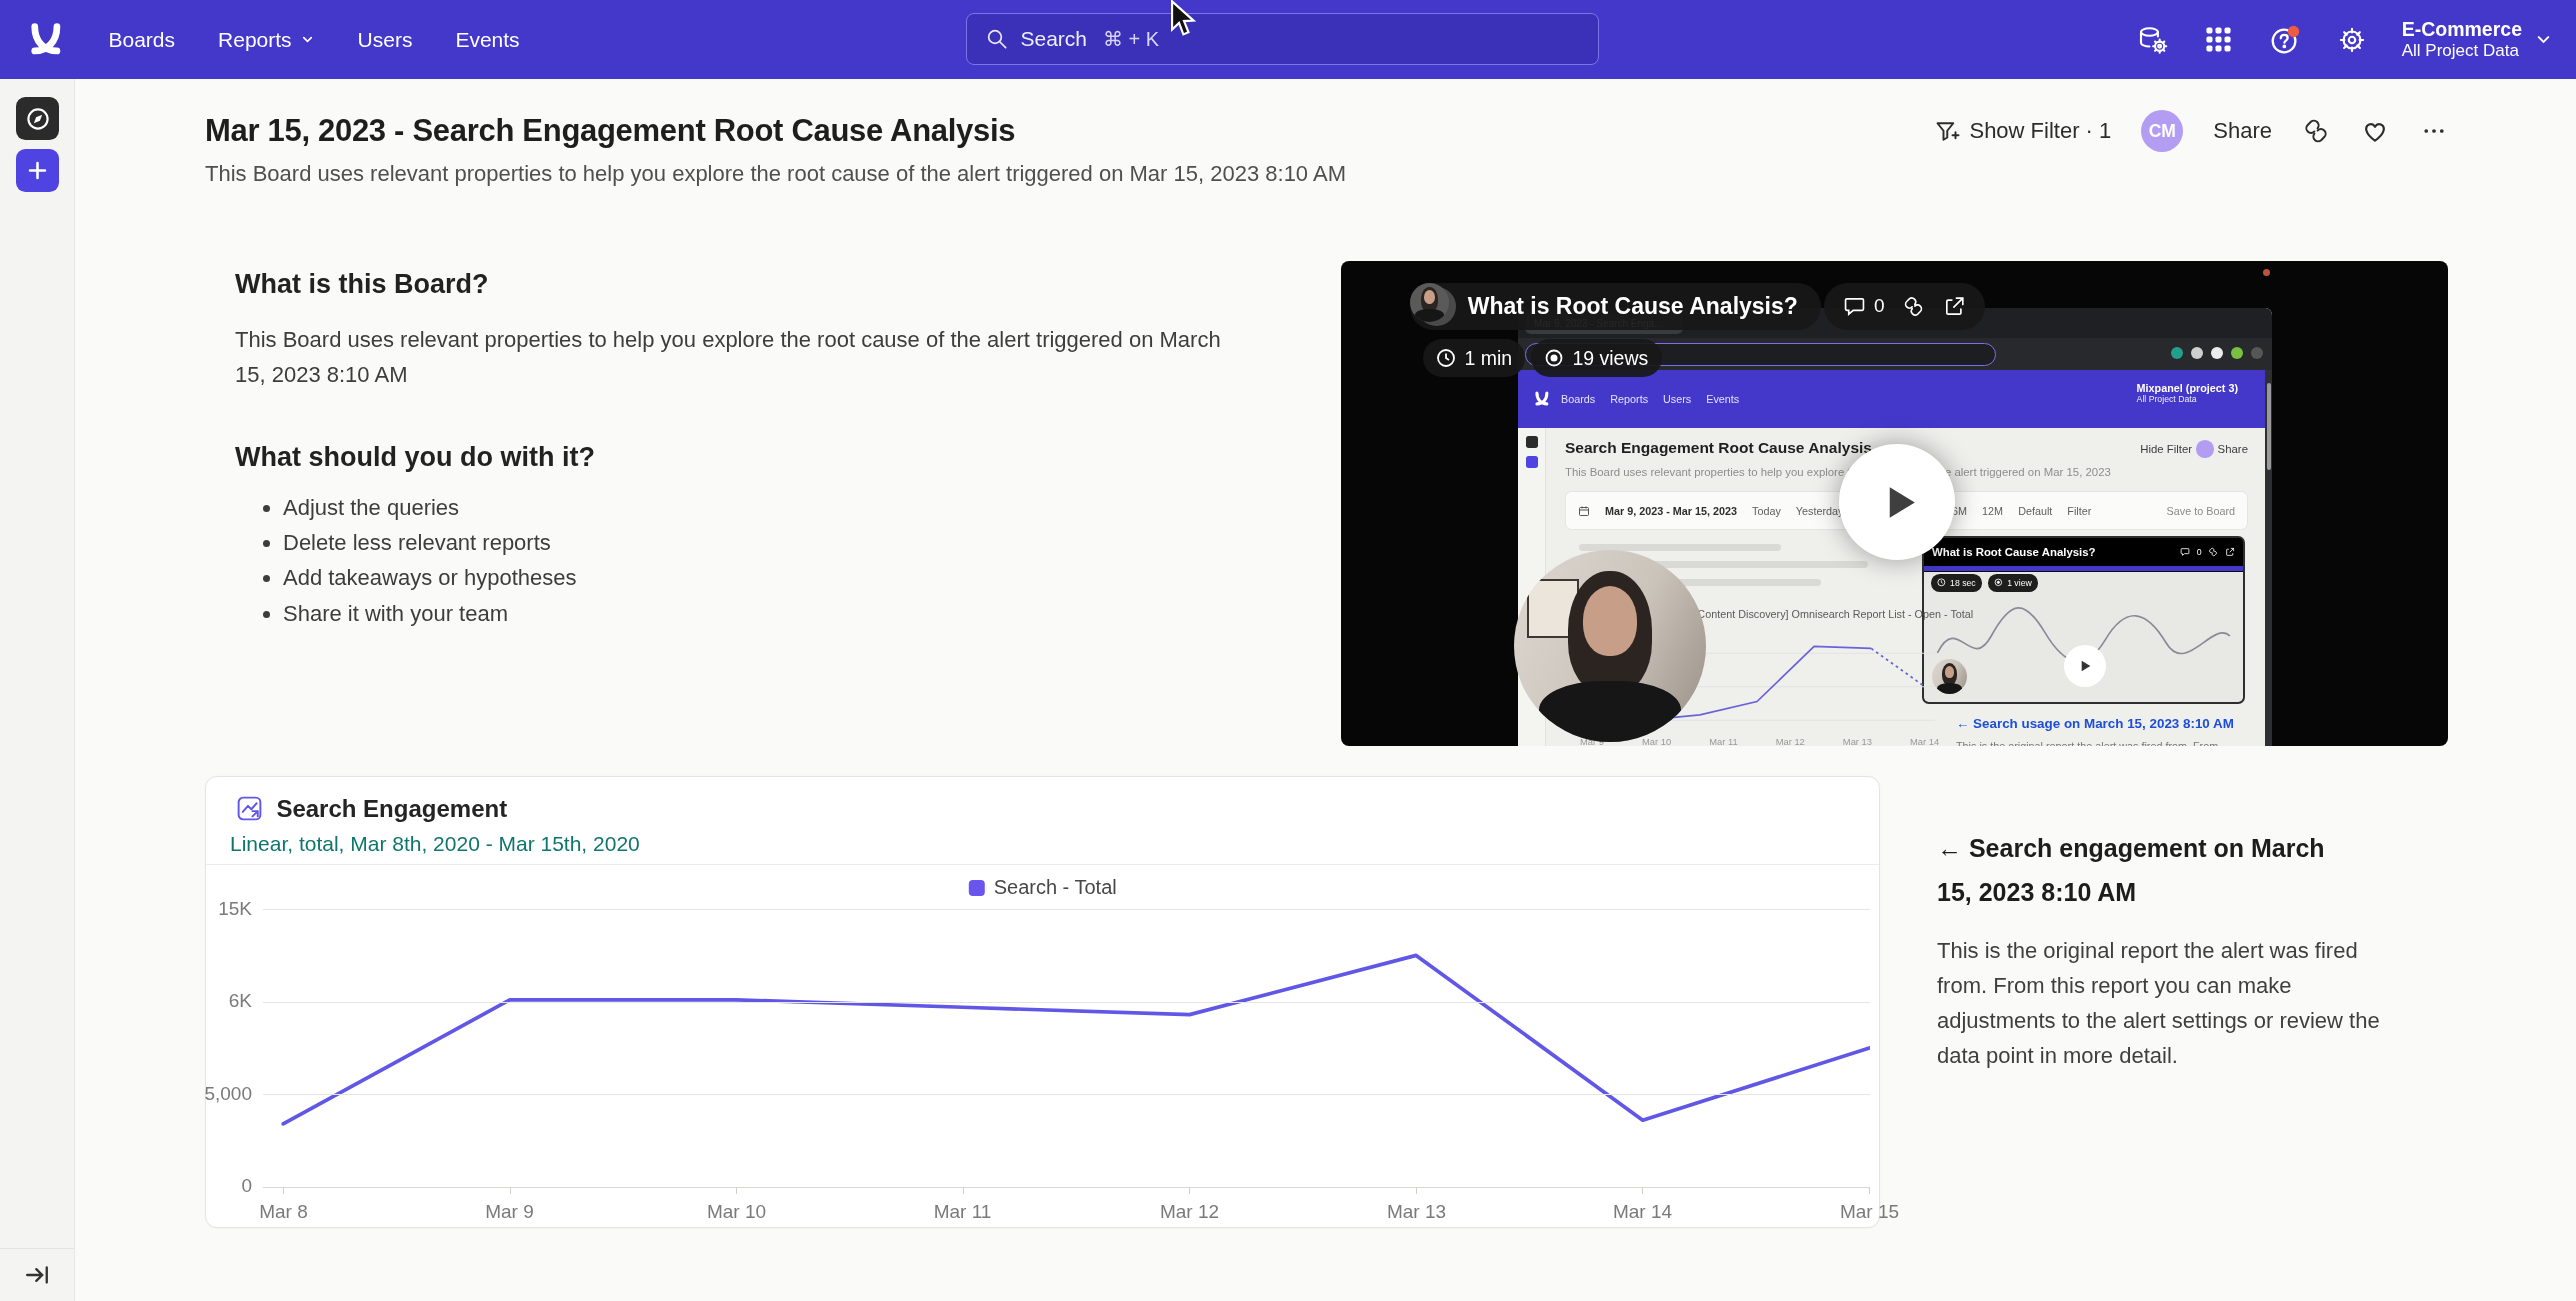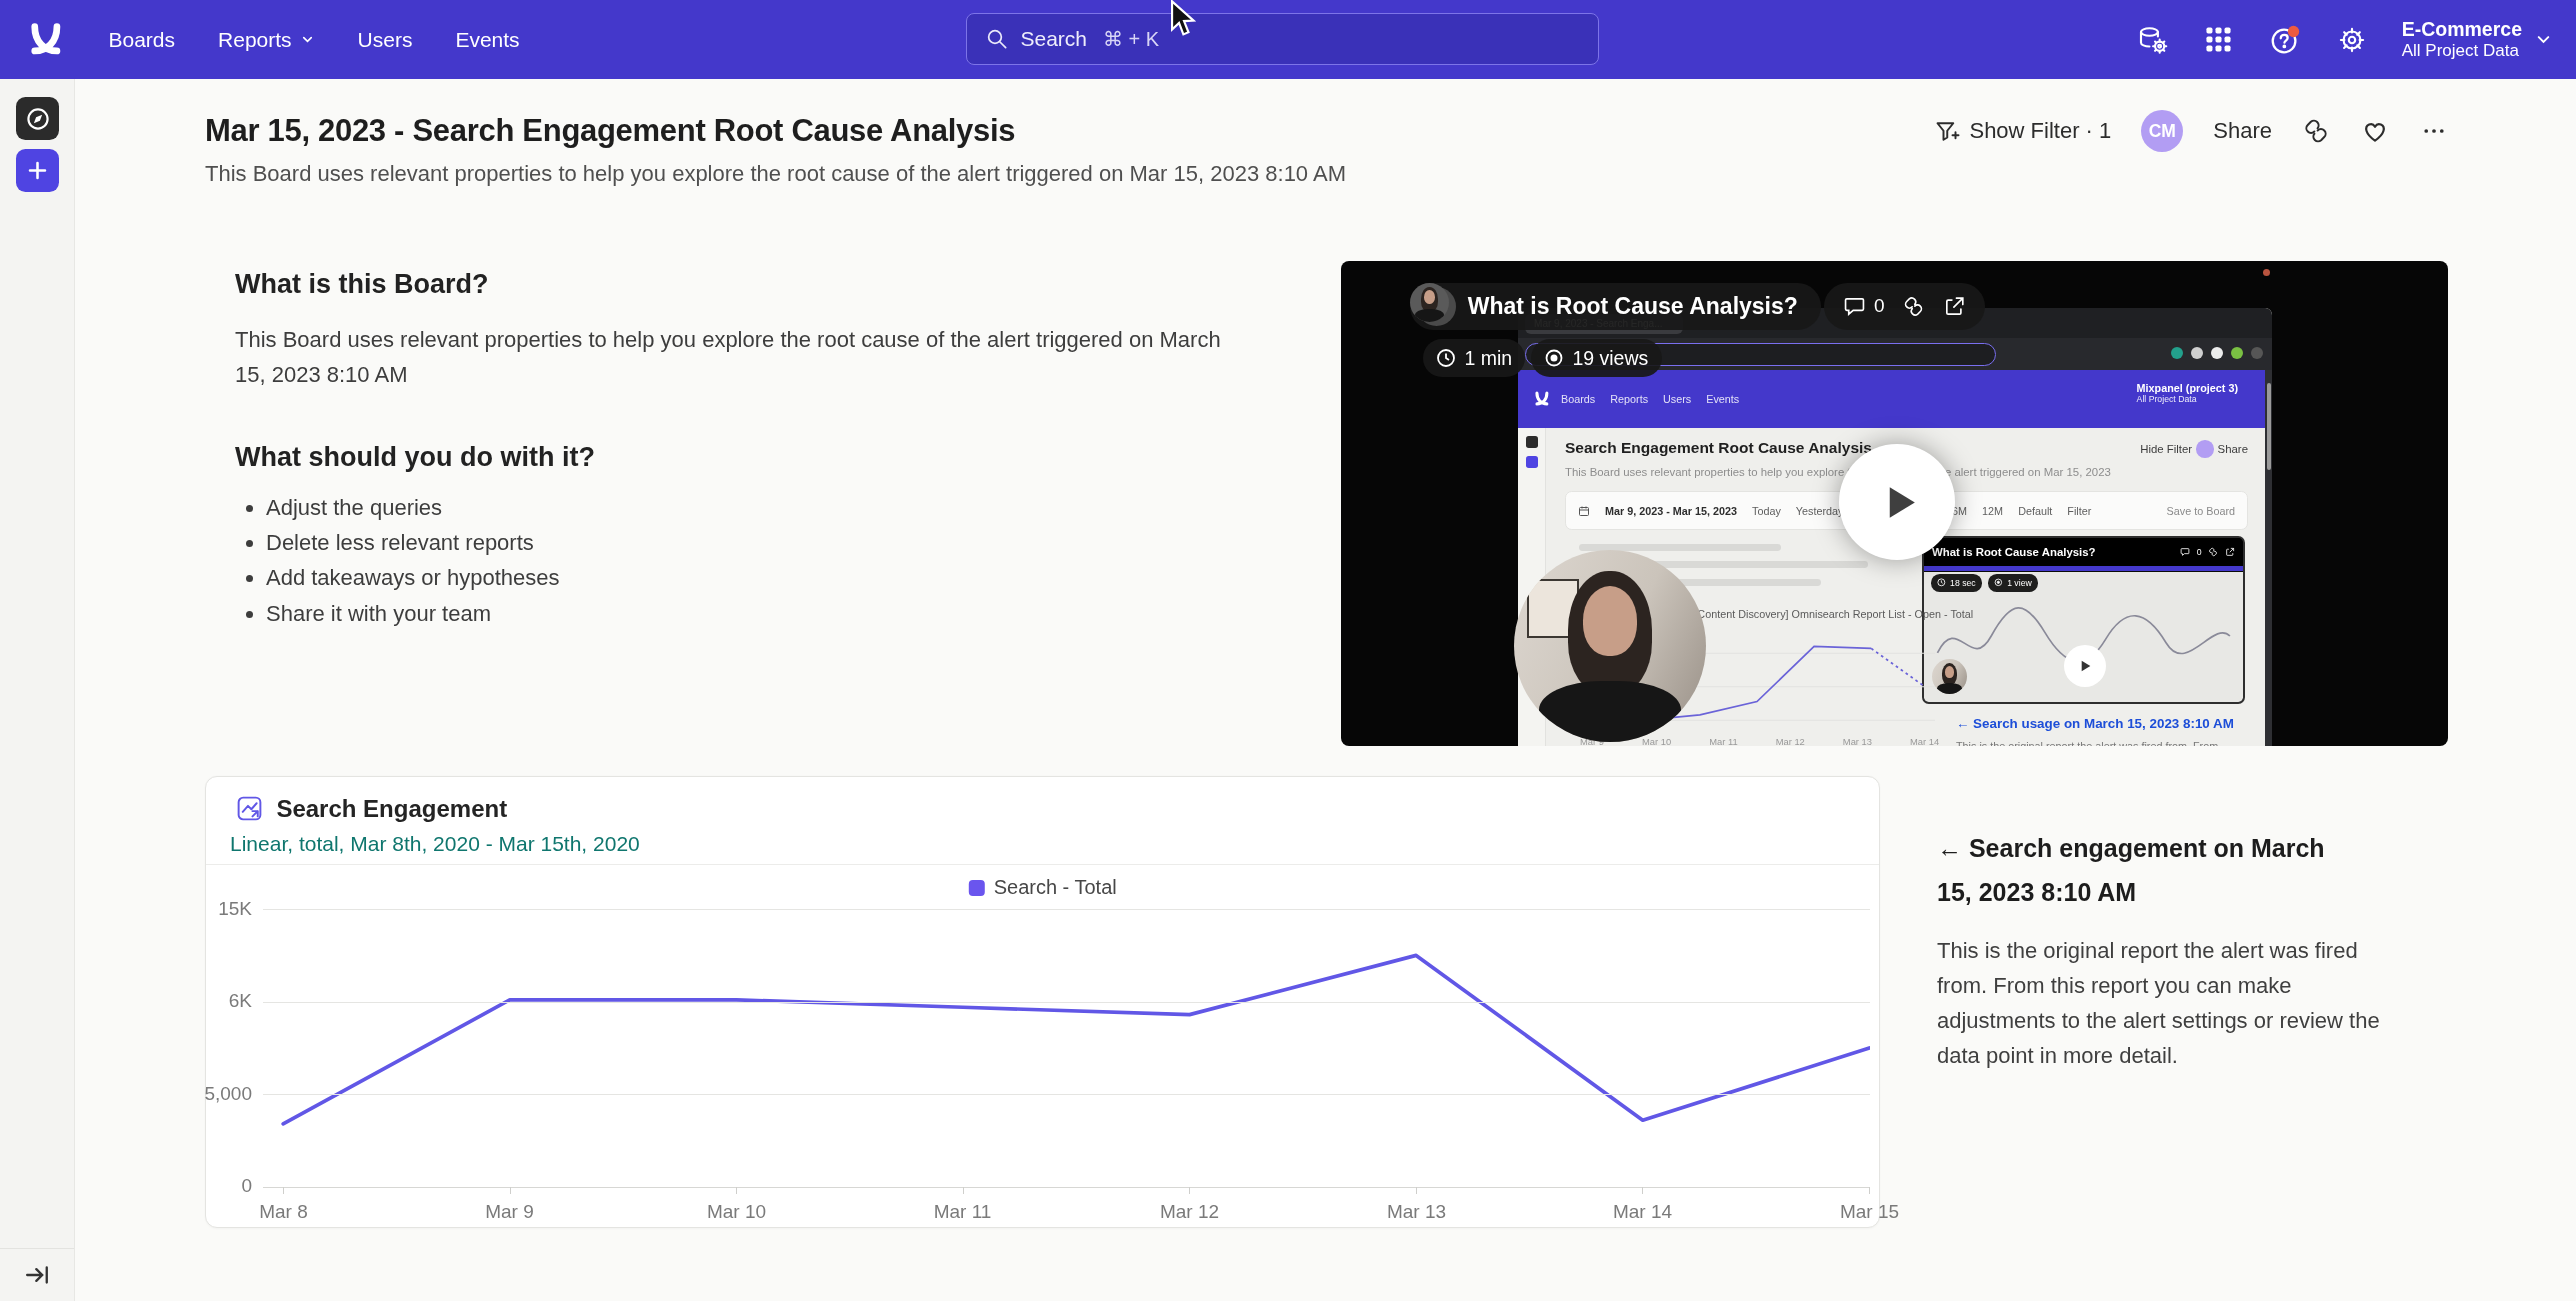--- a/index.html
+++ b/index.html
@@ -44,21 +44,21 @@
     font-size:17.5px; font-weight:bold; display:flex; align-items:center; justify-content:center; cursor:pointer; }
 
   
   .intro { position:absolute; left:235px; top:269px; width:1015px; color:#3d3d3d; }
   .intro h2 { font-size:27px; font-weight:bold; color:#222; }
   .intro .p { font-size:22px; line-height:35px; }
   .p1 { margin-top:21.5px; width:988px; }
   .h2b { margin-top:50px; }
   .p2 { margin-top:23px; width:1015px; }
   .p3 { margin-top:25.5px; }
-  .intro ul { margin-top:20px; margin-left:31px; }
+  .intro ul { margin-top:20px; margin-left:48px; }
   .intro li { font-size:22px; line-height:30px; margin-bottom:5.4px; }
 
   
   .video { position:absolute; left:1341px; top:261px; width:1107px; height:485px;
     background:#060606; border-radius:8px; overflow:hidden; cursor:pointer; }
   .mini-browser { position:absolute; left:177px; top:47px; width:754px; height:438px;
     background:#efefec; border-radius:6.7px 6.7px 0 0; overflow:hidden; }
   .mb-chrome1 { height:30px; background:#1f2023; position:relative; }
   .mb-tab { position:absolute; left:6.7px; top:6px; width:158px; height:20px; background:#3a3b3f;
     border-radius:6px; color:#c7c7c7; font-size:10px; line-height:20px; padding:0 9.4px;

